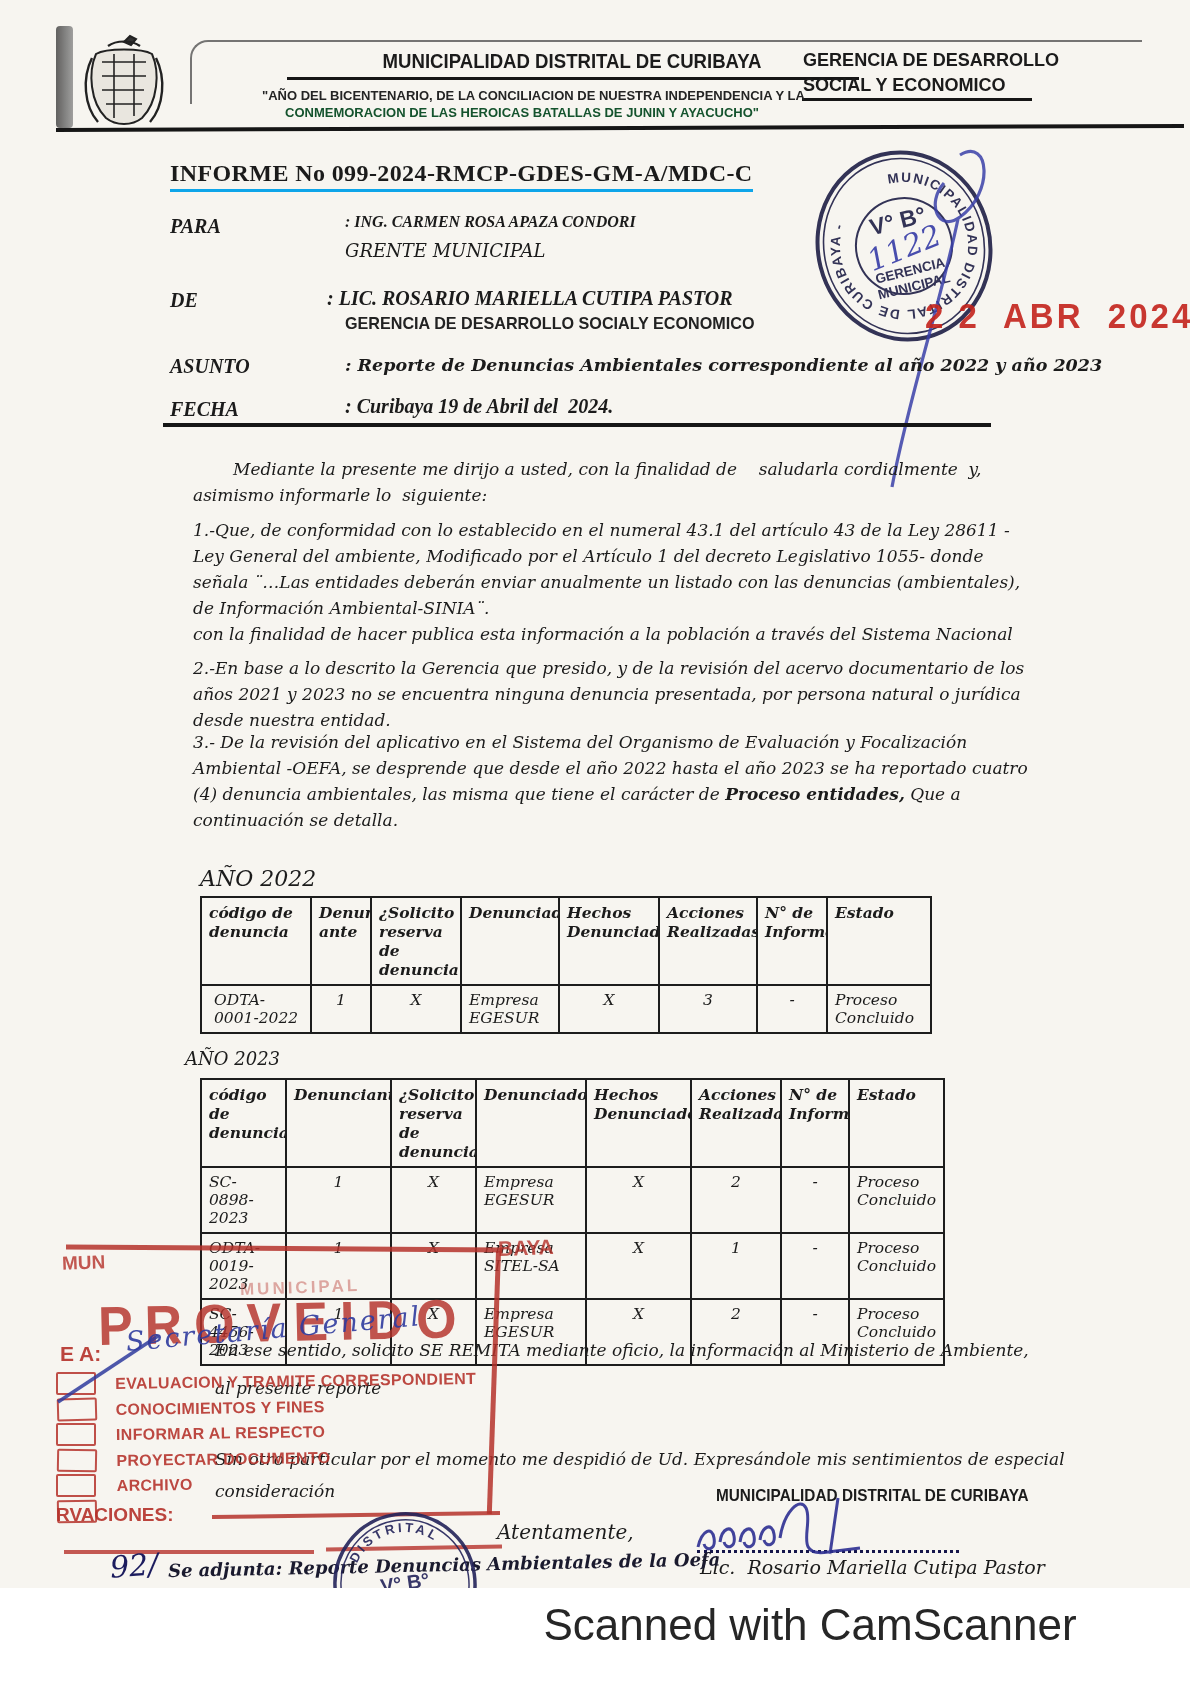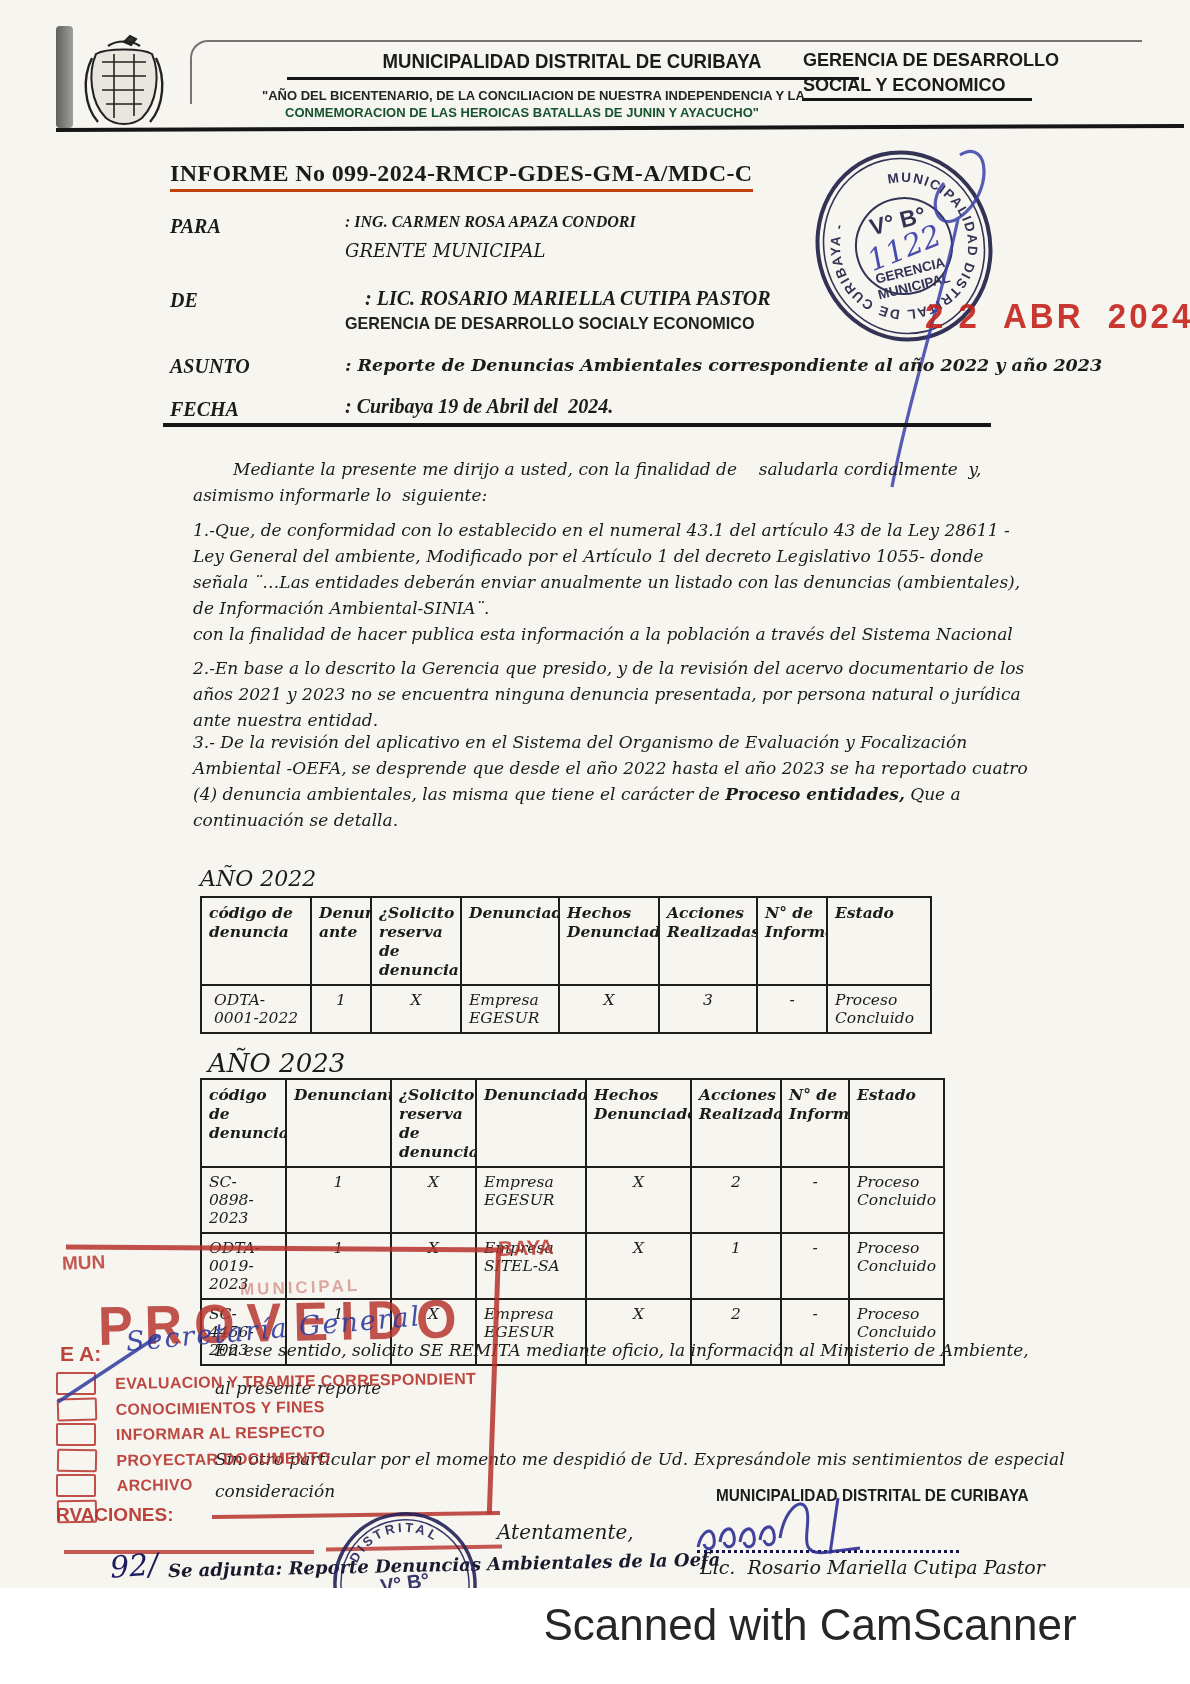--- a/index.html
+++ b/index.html
@@ -53,21 +53,21 @@
   <div class="abs sans b line" style="left:803px;top:49px;font-size:19px;transform:scaleX(.95);transform-origin:left;">GERENCIA DE DESARROLLO</div>
   <div class="abs sans b line" style="left:803px;top:74px;font-size:19px;transform:scaleX(.95);transform-origin:left;">SOCIAL Y ECONOMICO</div>
   <div class="abs rule" style="left:802px;top:98px;width:230px;height:3px;"></div>
 
   <div class="abs sans b line" style="left:262px;top:88px;width:520px;text-align:center;font-size:13px;color:#242424;">"AÑO DEL BICENTENARIO, DE LA CONCILIACION DE NUESTRA INDEPENDENCIA Y LA</div>
   <div class="abs sans b line" style="left:262px;top:105px;width:520px;text-align:center;font-size:13px;color:#14532d;">CONMEMORACION DE LAS HEROICAS BATALLAS DE JUNIN Y AYACUCHO"</div>
 
   <div class="abs rule" style="left:56px;top:126px;width:1128px;height:4px;transform:rotate(-.2deg);"></div>
 
   <div class="abs serif b" style="left:170px;top:160px;font-size:24px;letter-spacing:.4px;">
-    <span style="border-bottom:3px solid #c2410c;padding-bottom:3px;">INFORME No 099-2024-RMCP-GDES-GM-A/MDC-C</span>
+    <span style="border-bottom:3px solid #0ea5e9;padding-bottom:3px;">INFORME No 099-2024-RMCP-GDES-GM-A/MDC-C</span>
   </div>
 
   <svg class="abs" style="left:812px;top:146px;transform:rotate(-14deg);opacity:.92;" width="184" height="200" viewBox="0 0 184 200">
     <ellipse cx="92" cy="100" rx="86" ry="94" fill="none" stroke="#23234a" stroke-width="4"></ellipse>
     <ellipse cx="92" cy="100" rx="80" ry="88" fill="none" stroke="#23234a" stroke-width="1.6"></ellipse>
     <circle cx="92" cy="100" r="48" fill="none" stroke="#23234a" stroke-width="2"></circle>
     <defs>
         <path id="ringpath" d="M 92 36 a 64 64 0 1 1 -0.01 0"></path>
       </defs>
     <text font-family="Liberation Sans, sans-serif" font-size="13.5" font-weight="bold" fill="#23234a" letter-spacing="1.5">
@@ -83,21 +83,21 @@
     <path d="M118,20 C148,2 152,58 118,82 C96,98 84,68 102,48 M116,84 C98,170 66,265 50,352" stroke="#3a3fa8" stroke-width="3.2" fill="none" opacity=".85"></path>
   </svg>
 
   <div class="abs sans b line" style="left:925px;top:297px;font-size:33px;color:#c4231c;letter-spacing:3px;transform:scaleY(1.08);opacity:.9;">2 2  ABR  2024</div>
 
   <div class="abs serif b it line" style="left:170px;top:215px;font-size:20px;">PARA</div>
   <div class="abs serif b it line" style="left:345px;top:213px;font-size:16px;">: ING. CARMEN ROSA APAZA CONDORI</div>
   <div class="abs it line" style="left:345px;top:240px;font-size:18px;">GRENTE MUNICIPAL</div>
 
   <div class="abs serif b it line" style="left:170px;top:289px;font-size:20px;">DE</div>
-  <div class="abs serif b it line" style="left:365px;top:287px;font-size:20px;">: LIC. ROSARIO MARIELLA CUTIPA PASTOR</div>
+  <div class="abs serif b it line" style="left:327px;top:287px;font-size:20px;">: LIC. ROSARIO MARIELLA CUTIPA PASTOR</div>
   <div class="abs sans b line" style="left:345px;top:314px;font-size:17px;transform:scaleX(.95);transform-origin:left;color:#222;">GERENCIA DE DESARROLLO SOCIALY ECONOMICO</div>
 
   <div class="abs serif b it line" style="left:170px;top:355px;font-size:20px;">ASUNTO</div>
   <div class="abs it line" style="left:345px;top:355px;font-size:17.5px;font-weight:600;">: Reporte de Denuncias Ambientales correspondiente al año 2022 y año 2023</div>
 
   <div class="abs serif b it line" style="left:170px;top:398px;font-size:20px;">FECHA</div>
   <div class="abs serif b it line" style="left:345px;top:395px;font-size:20px;">: Curibaya 19 de Abril del  2024.</div>
   <div class="abs rule" style="left:163px;top:423px;width:828px;height:3.5px;"></div>
 
   <div class="abs bodytext" style="left:193px;top:456px;">
@@ -109,21 +109,21 @@
     <div class="line">1.-Que, de conformidad con lo establecido en el numeral 43.1 del artículo 43 de la Ley 28611 -</div>
     <div class="line">Ley General del ambiente, Modificado por el Artículo 1 del decreto Legislativo 1055- donde</div>
     <div class="line">señala ¨…Las entidades deberán enviar anualmente un listado con las denuncias (ambientales),</div>
     <div class="line">de Información Ambiental-SINIA¨.</div>
     <div class="line">con la finalidad de hacer publica esta información a la población a través del Sistema Nacional</div>
   </div>
 
   <div class="abs bodytext" style="left:193px;top:655px;">
     <div class="line">2.-En base a lo descrito la Gerencia que presido, y de la revisión del acervo documentario de los</div>
     <div class="line">años 2021 y 2023 no se encuentra ninguna denuncia presentada, por persona natural o jurídica</div>
-    <div class="line">ante nuestra entidad.</div>
+    <div class="line">desde nuestra entidad.</div>
   </div>
 
   <div class="abs bodytext" style="left:193px;top:729px;">
     <div class="line">3.- De la revisión del aplicativo en el Sistema del Organismo de Evaluación y Focalización</div>
     <div class="line">Ambiental -OEFA, se desprende que desde el año 2022 hasta el año 2023 se ha reportado cuatro</div>
     <div class="line"><span>(4) denuncia ambientales, las misma que tiene el carácter de </span><span class="b">Proceso entidades,</span><span> Que a</span></div>
     <div class="line">continuación se detalla.</div>
   </div>
 
   <div class="abs it line" style="left:200px;top:866px;font-size:22px;">AÑO 2022</div>
@@ -155,21 +155,21 @@
       <td class="c">X</td>
       <td>Empresa EGESUR</td>
       <td class="c">X</td>
       <td class="c">3</td>
       <td class="c">-</td>
       <td>Proceso Concluido</td>
     </tr>
   </tbody>
     </table>
 
-  <div class="abs it line" style="left:208px;top:1048px;font-size:26px;">AÑO 2023</div>
+  <div class="abs it line" style="left:185px;top:1048px;font-size:18px;">AÑO 2023</div>
   <table class="doc abs" style="left:200px;top:1078px;width:743px;">
     <colgroup>
         <col style="width:85px">
         <col style="width:105px">
         <col style="width:85px">
         <col style="width:110px">
       <col style="width:105px">
         <col style="width:90px">
         <col style="width:68px">
         <col style="width:95px">

